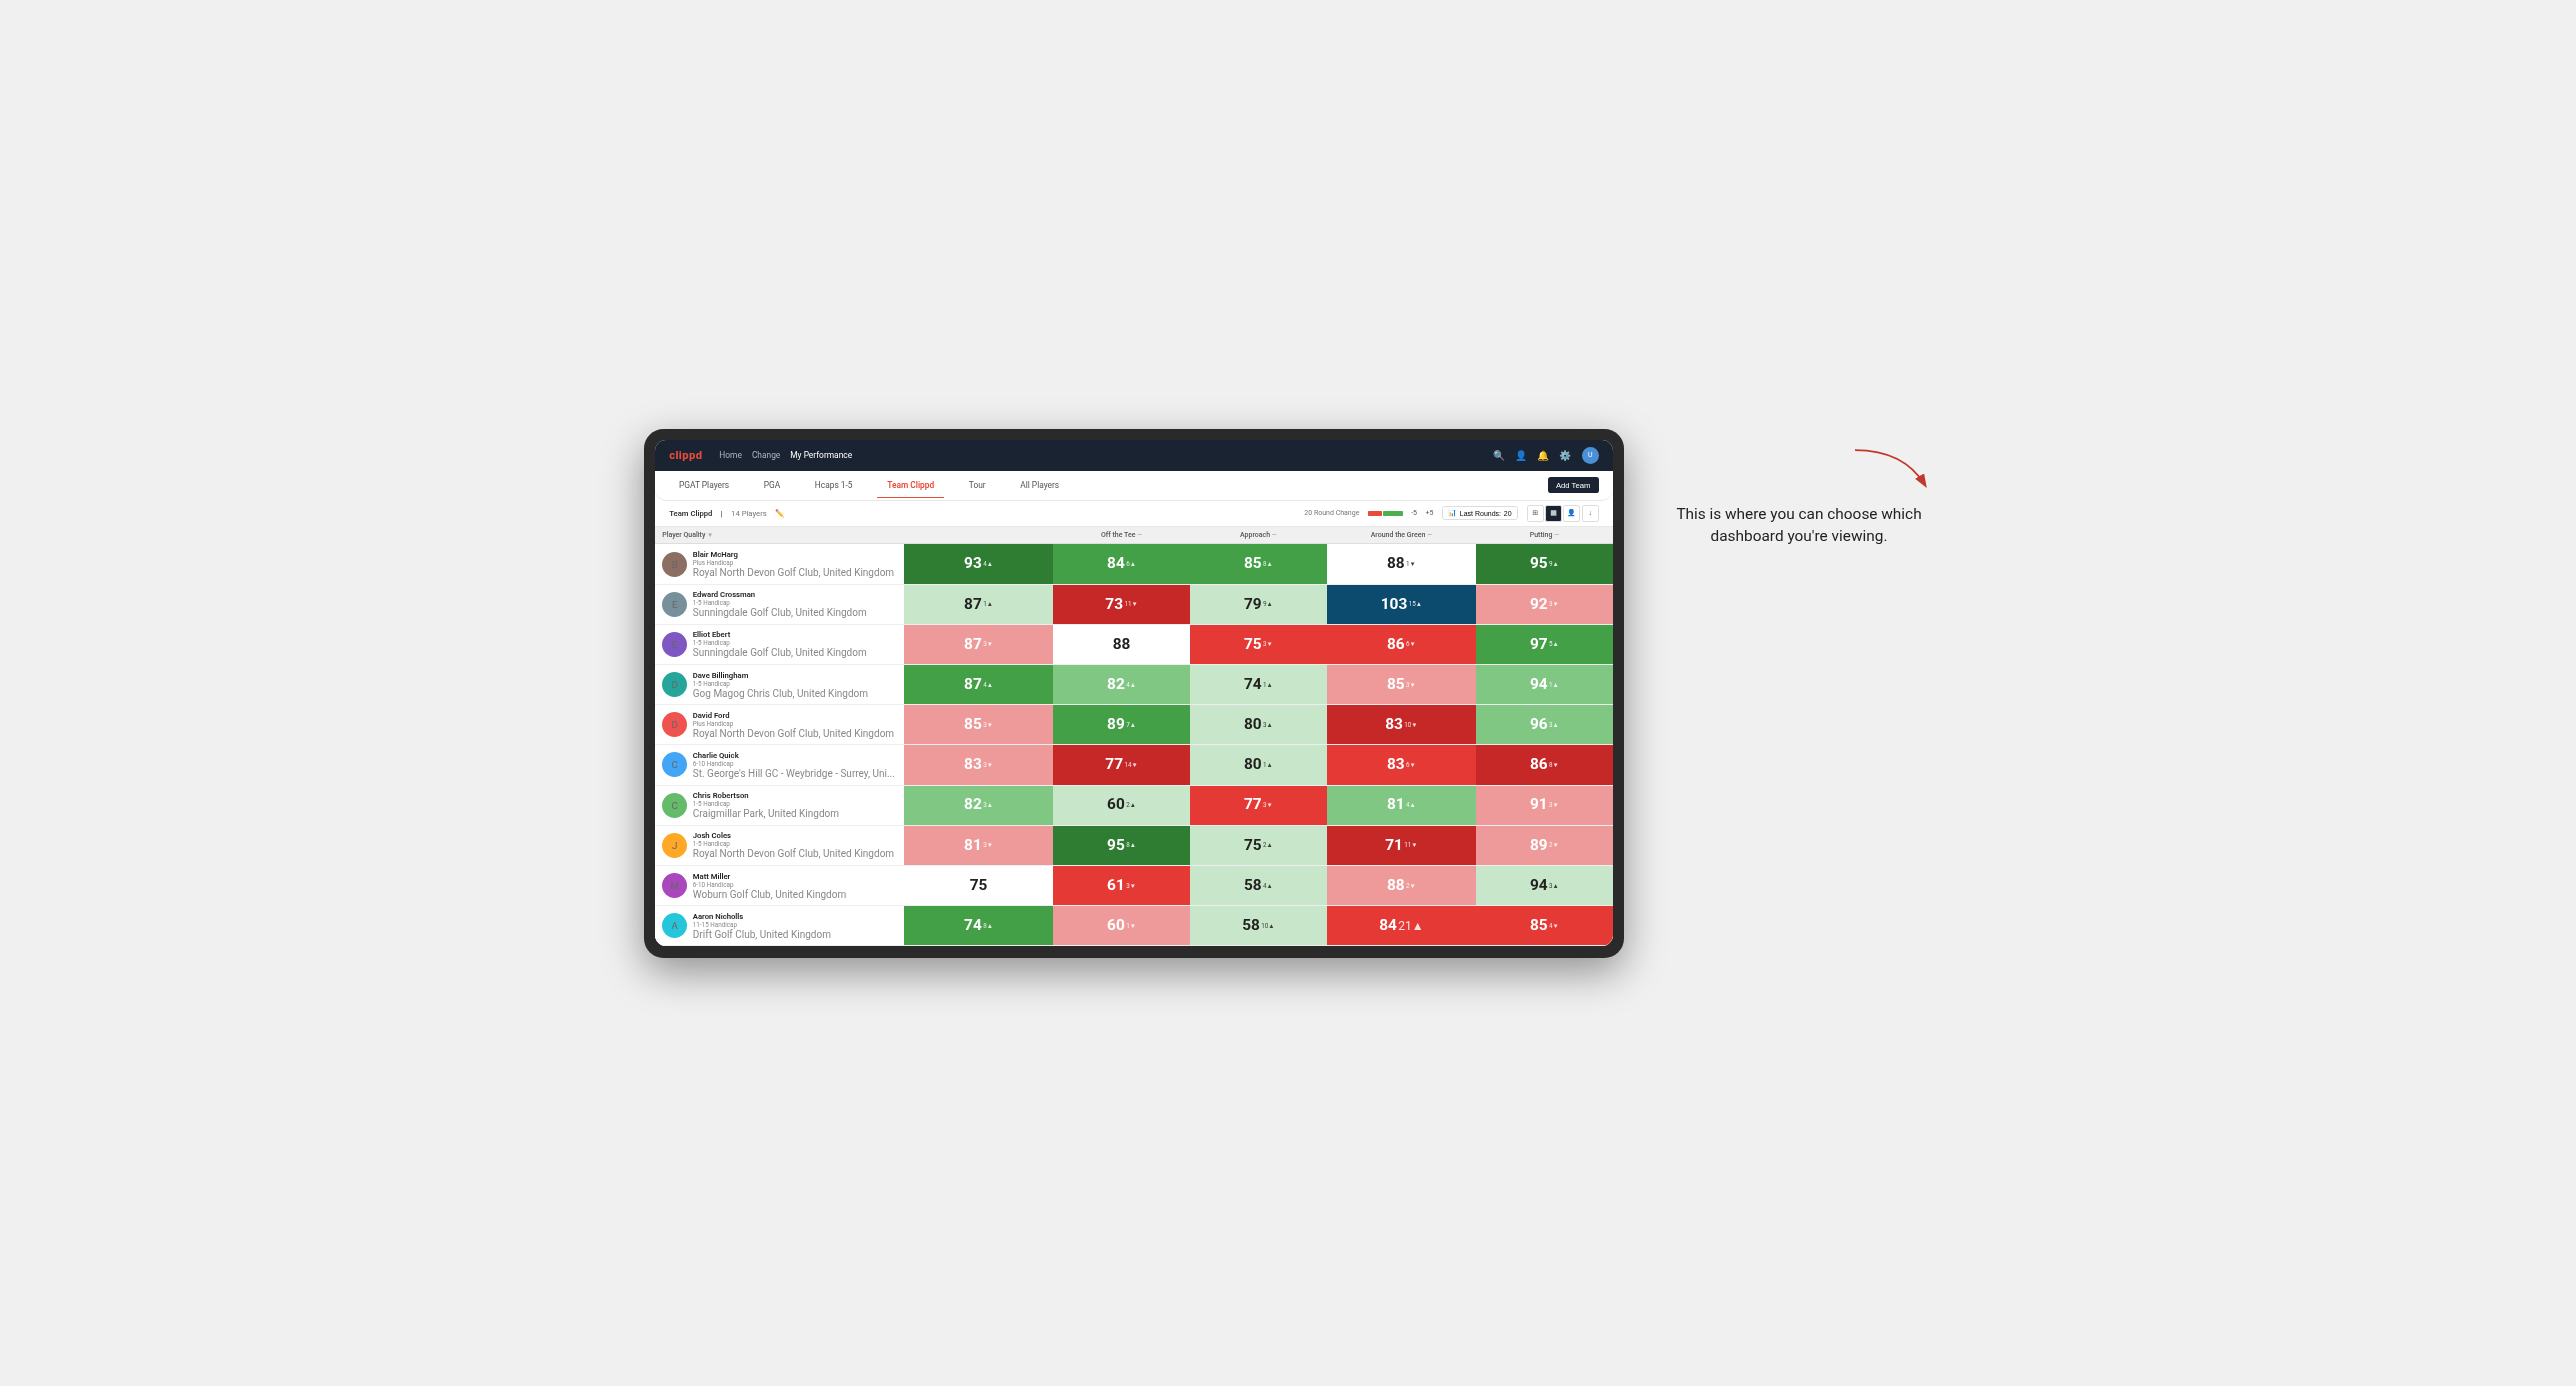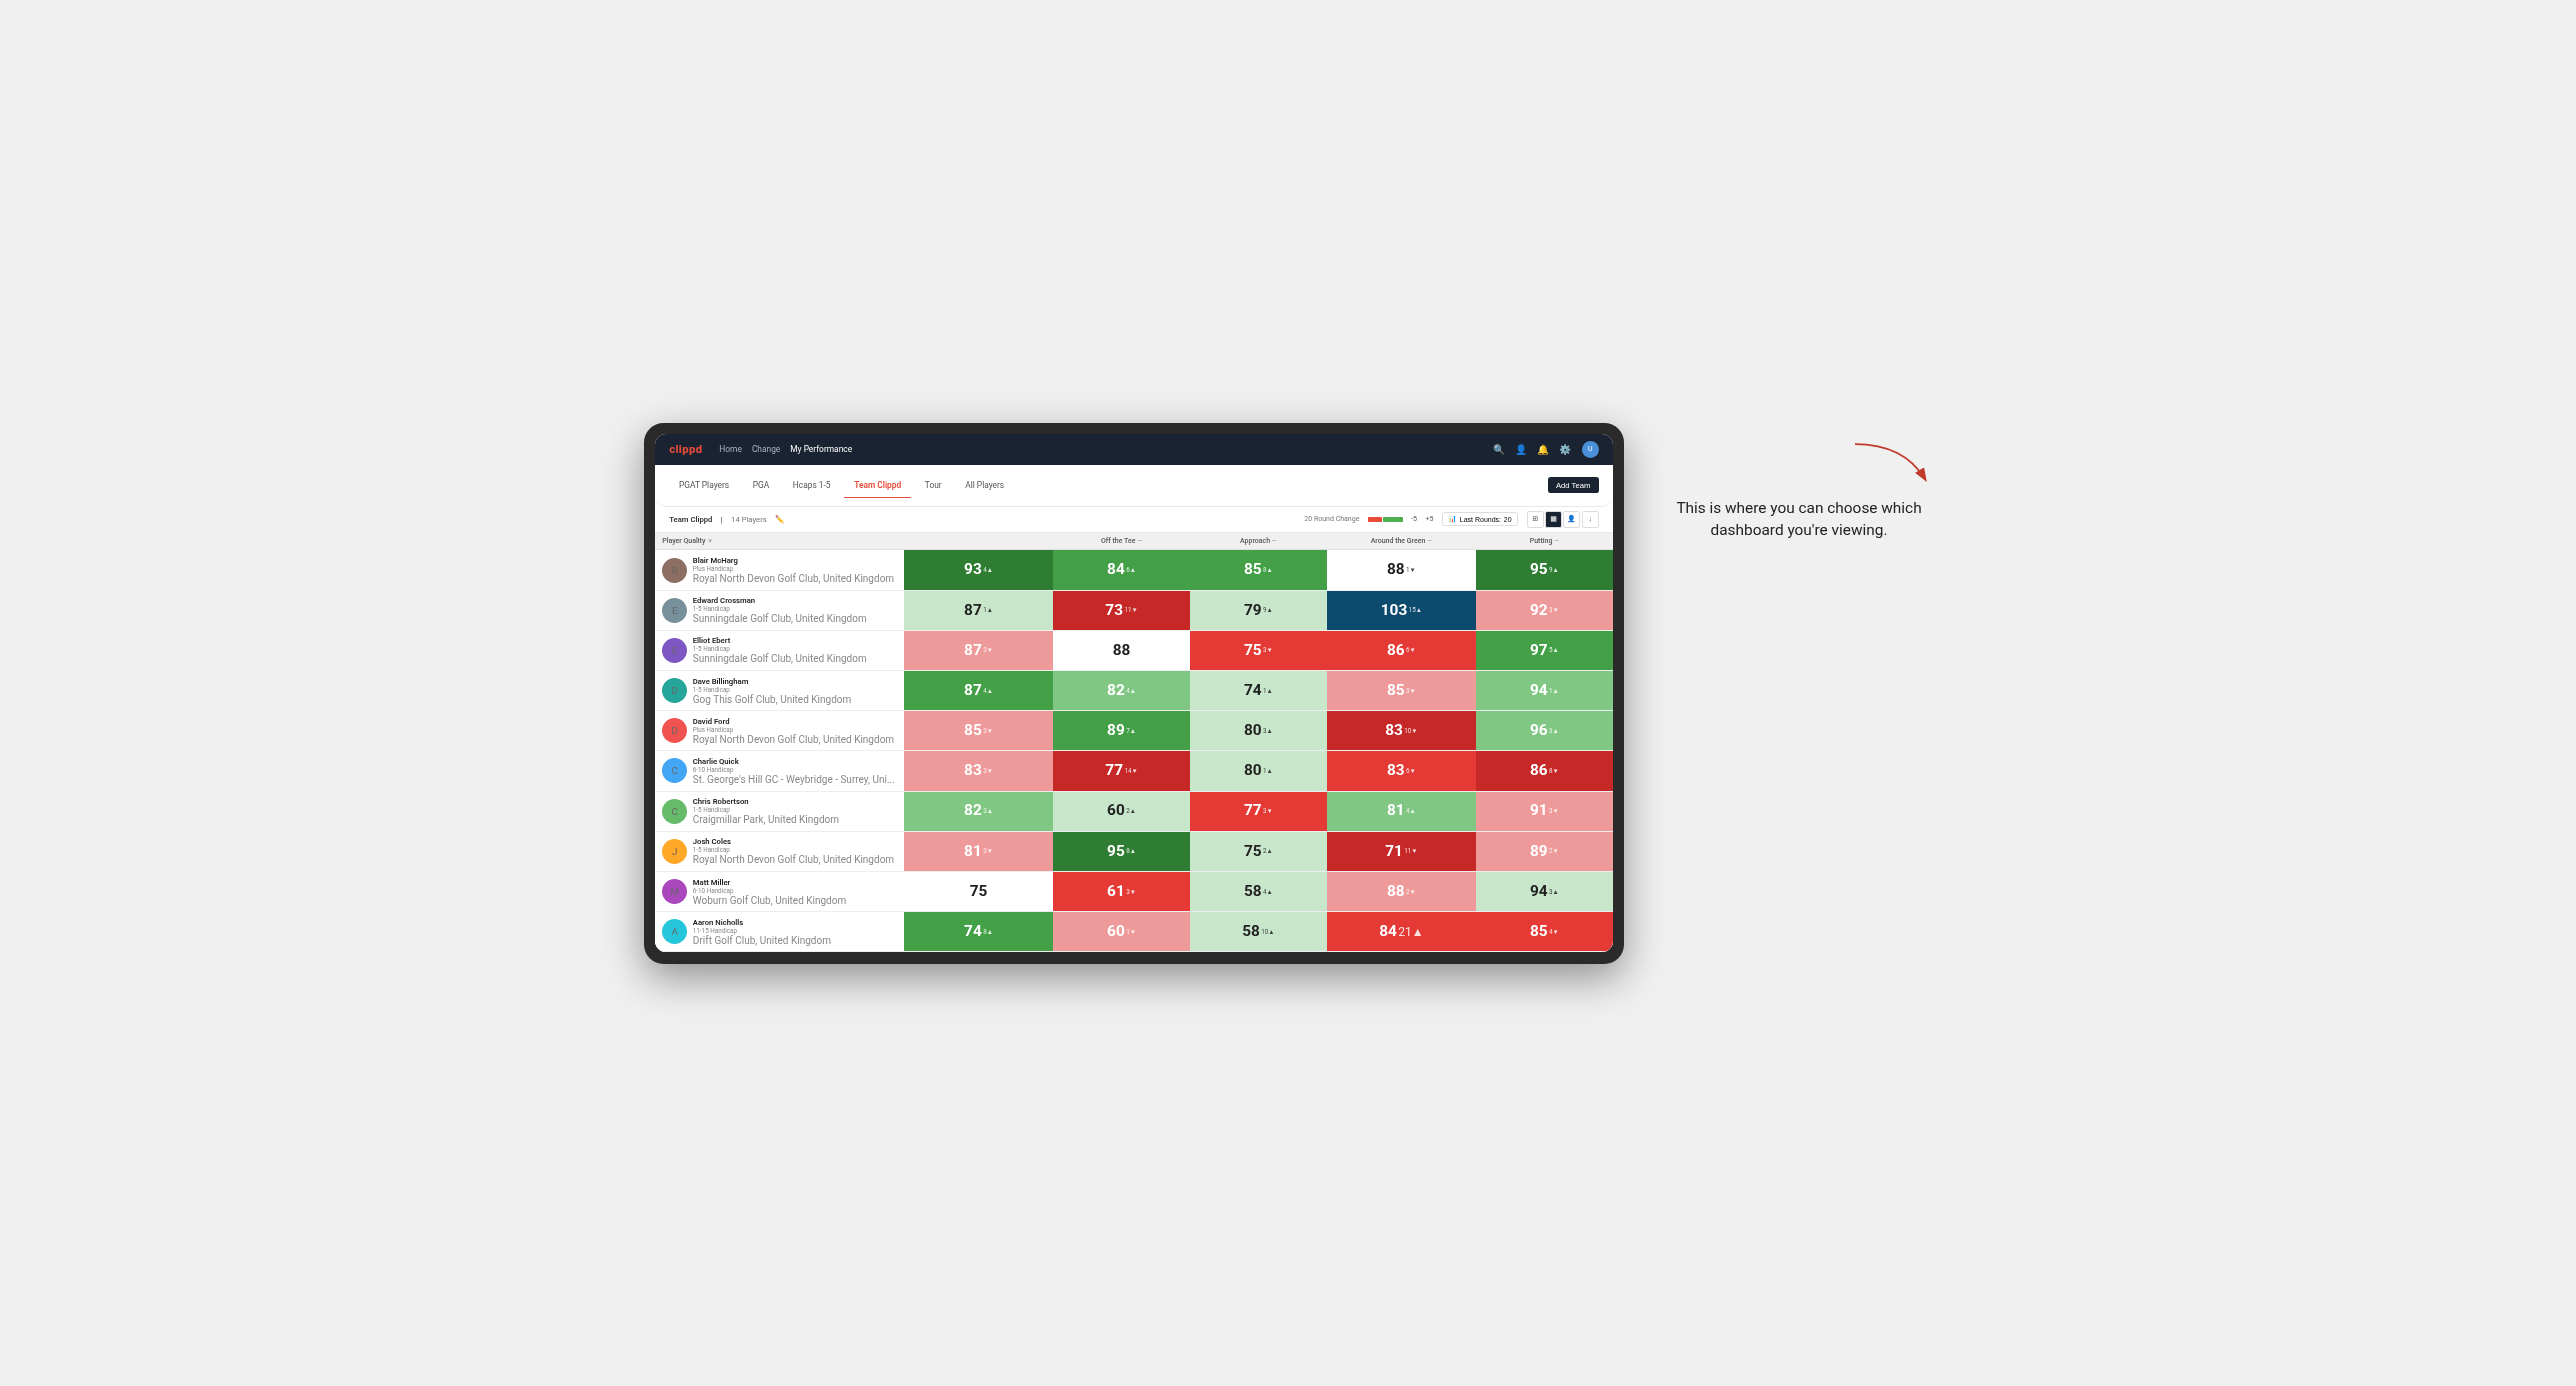--- a/index.html
+++ b/index.html
@@ -95,22 +95,22 @@
       font-size: 7px;
     }
 
     
     .sub-nav {
       background: #fff;
       border-bottom: 0.7px solid #e8e8e8;
       display: flex;
       align-items: center;
       padding: 0 14px;
-      height: 42px;
-      gap: 4px;
+      height: 30px;
+      gap: 15px;
       border-radius: 12px;
     }
 
     .sub-nav-link {
       font-size: 8.4px;
       color: #555;
       padding: 0 9.8px;
       height: 26.6px;
       display: flex;
       align-items: center;
@@ -558,21 +558,21 @@
               </tr>
               <tr class="player-row">
                 <td>
       <div class="player-cell">
         <div class="player-avatar" style="background:#26a69a">
           D
         </div>
         <div class="player-info">
           <span class="player-name">Dave Billingham</span>
           <span class="player-handicap">1-5 Handicap</span>
-          <span class="player-club">Gog This Golf Club, United Kingdom</span>
+          <span class="player-club">Gog Magog Chris Club, United Kingdom</span>
         </div>
       </div>
                 </td>
                 <td class="score-cell" style="background: rgb(67, 160, 71);">
         <div class="score-box">
           <span class="score-main " style="color:#fff">87</span>
           <span class="score-change " style="color:#fff; opacity:0.85; font-size:6.3px">4▲</span>
         </div>
                 </td>
                 <td class="score-cell" style="background: rgb(129, 199, 132);">

